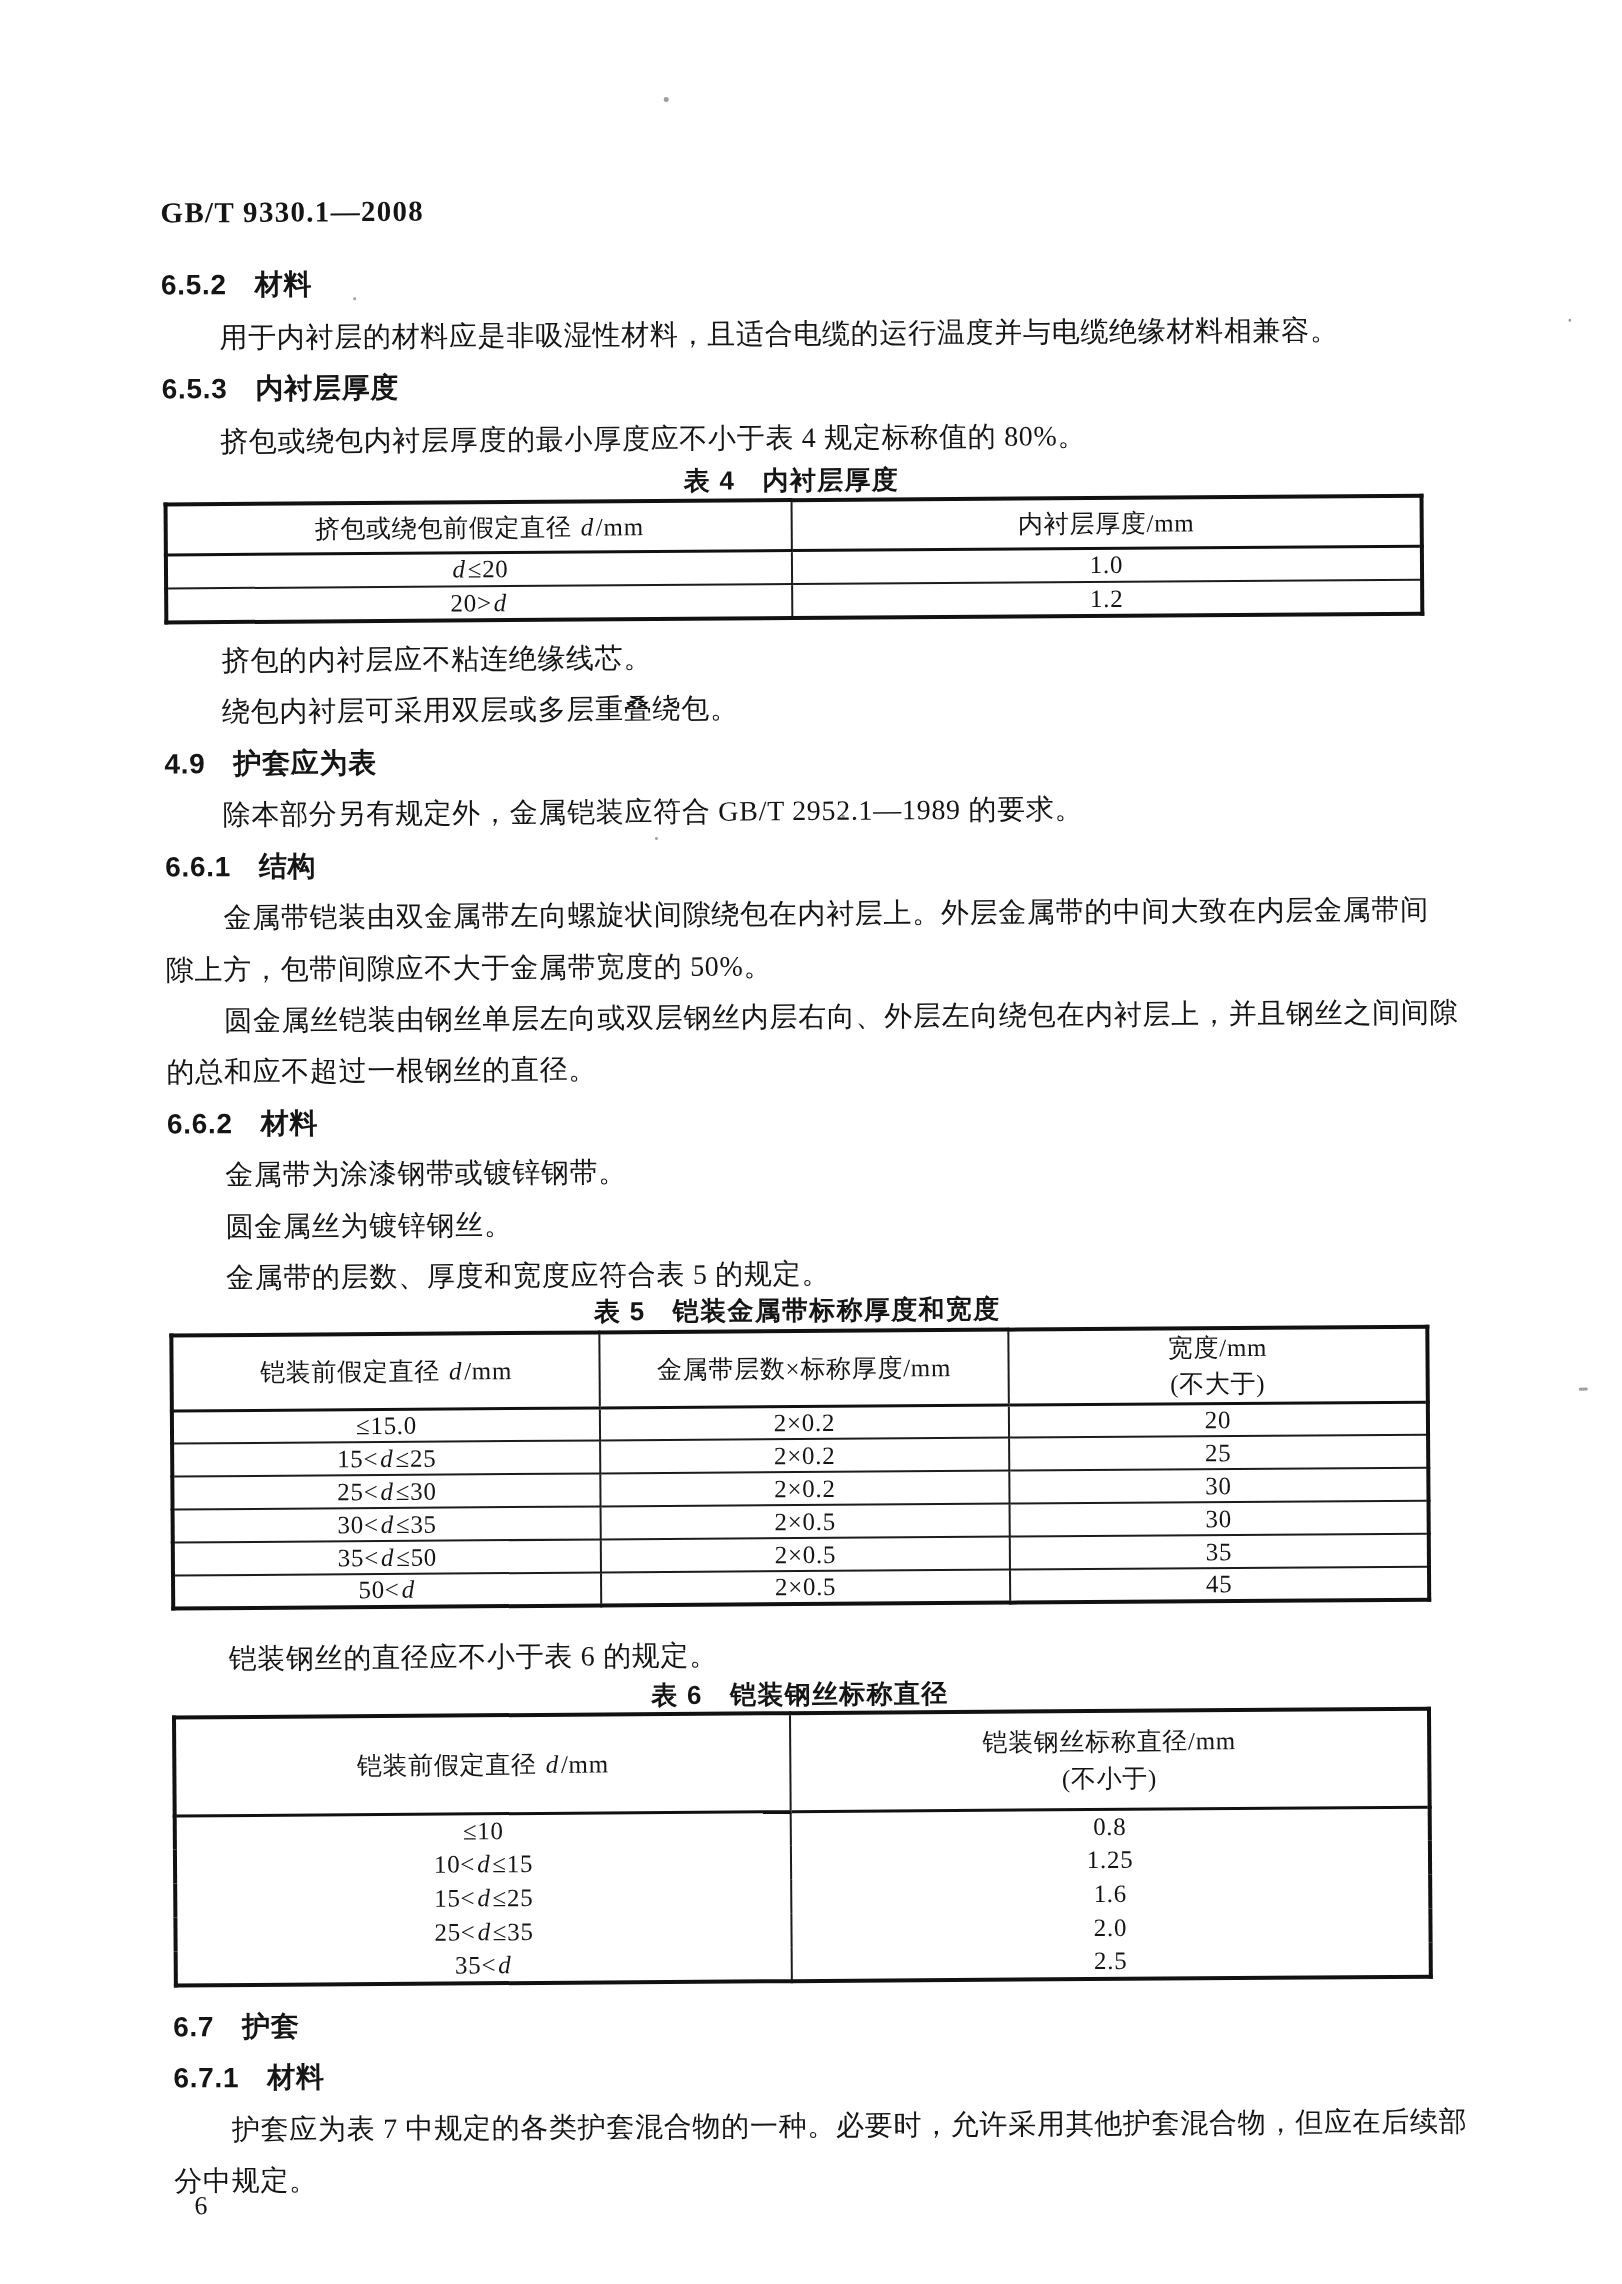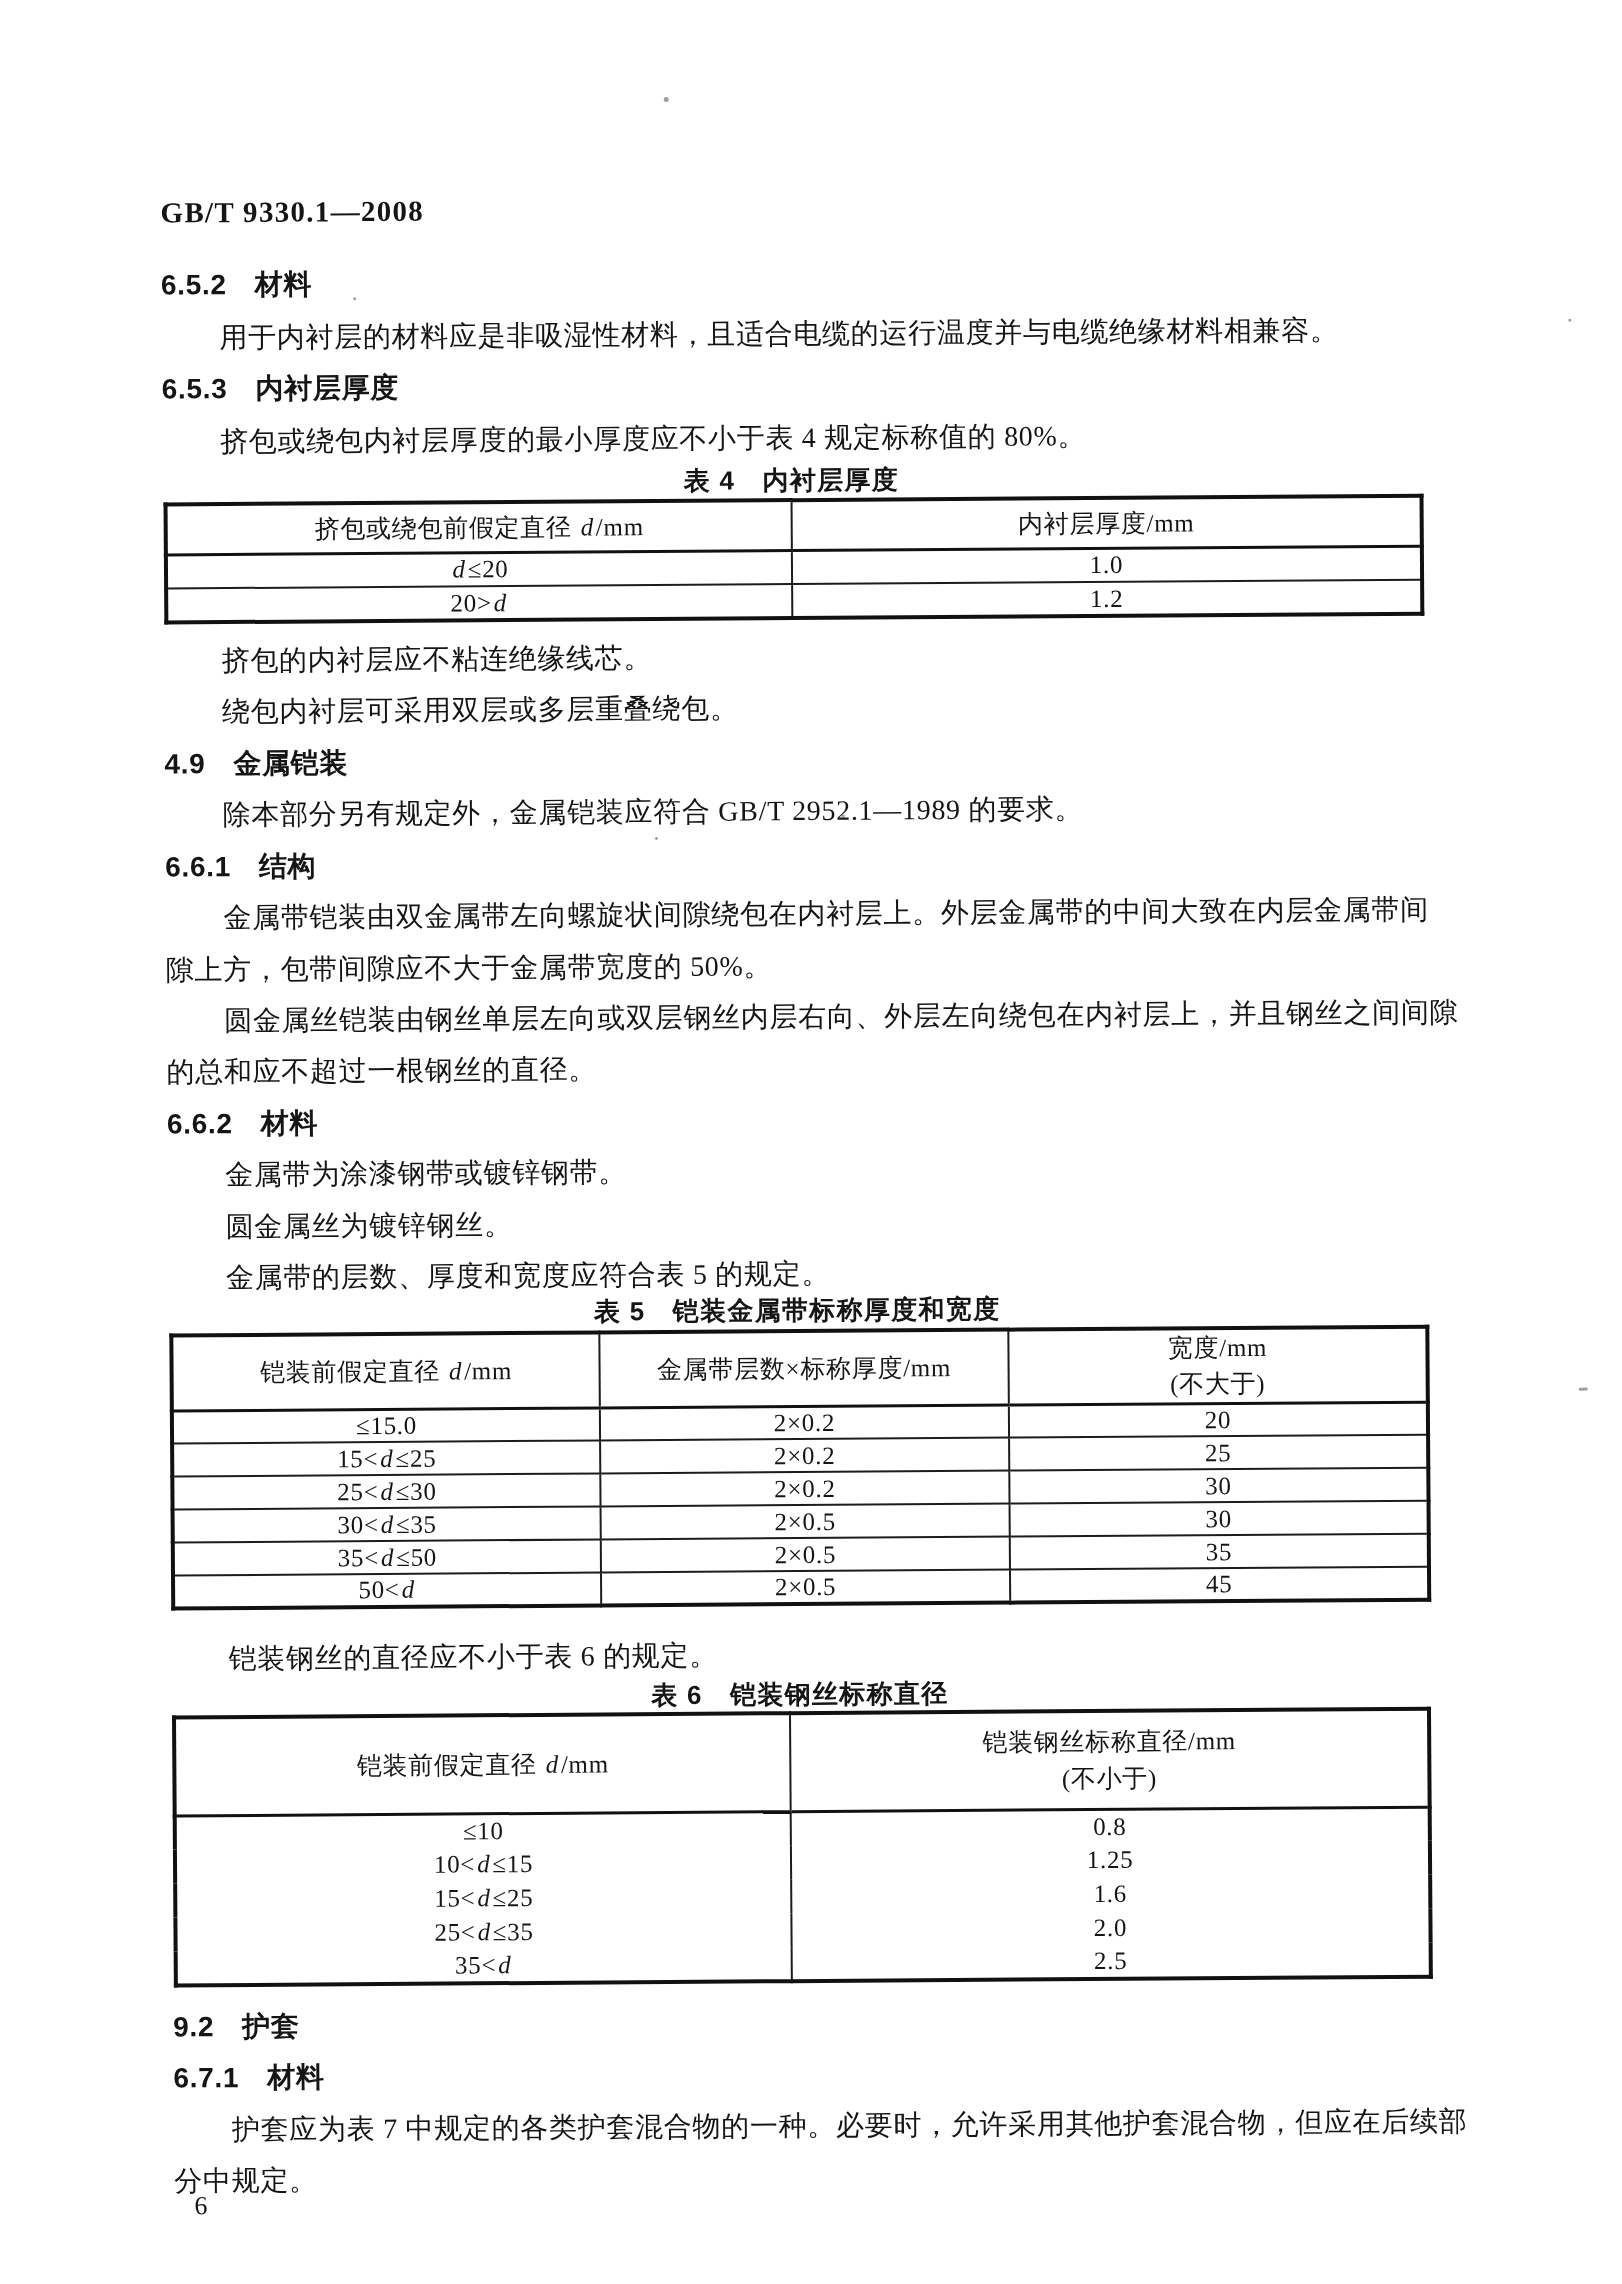--- a/index.html
+++ b/index.html
@@ -95,21 +95,21 @@
             <td>1.2</td>
           </tr>
         </tbody>
       </table>
     </div>
 
     <div class="p indent" style="top:638px">挤包的内衬层应不粘连绝缘线芯。</div>
     <div class="p indent" style="top:689px">绕包内衬层可采用双层或多层重叠绕包。</div>
 
     <div class="sec" style="top:741px">
-      <span>4.9</span><span class="t">金属铠装</span>
+      <span>4.9</span><span class="t">护套应为表</span>
     </div>
     <div class="p indent" style="top:792px">除本部分另有规定外，金属铠装应符合 GB/T 2952.1—1989 的要求。</div>
 
     <div class="sec" style="top:844px">
       <span>6.6.1</span><span class="t">结构</span>
     </div>
     <div class="p indent" style="top:895px">金属带铠装由双金属带左向螺旋状间隙绕包在内衬层上。外层金属带的中间大致在内层金属带间</div>
     <div class="p flush" style="top:947px">隙上方，包带间隙应不大于金属带宽度的 50%。</div>
     <div class="p indent" style="top:998px">圆金属丝铠装由钢丝单层左向或双层钢丝内层右向、外层左向绕包在内衬层上，并且钢丝之间间隙</div>
     <div class="p flush" style="top:1049px">的总和应不超过一根钢丝的直径。</div>
@@ -213,21 +213,21 @@
           </tr>
           <tr style="height:34px">
             <td class="math">35&lt;<i class="var">d</i></td>
             <td>2.5</td>
           </tr>
         </tbody>
       </table>
     </div>
 
     <div class="sec" style="top:2004px">
-      <span>9.2</span><span class="t">护套</span>
+      <span>6.7</span><span class="t">护套</span>
     </div>
     <div class="sec" style="top:2055px">
       <span>6.7.1</span><span class="t">材料</span>
     </div>
     <div class="p indent" style="top:2107px">护套应为表 7 中规定的各类护套混合物的一种。必要时，允许采用其他护套混合物，但应在后续部</div>
     <div class="p flush" style="top:2158px">分中规定。</div>
 
     <div class="pgno">6</div>
 
     <div class="speck" style="left:671px;top:96px;width:4.6px;height:4.6px;"></div>

